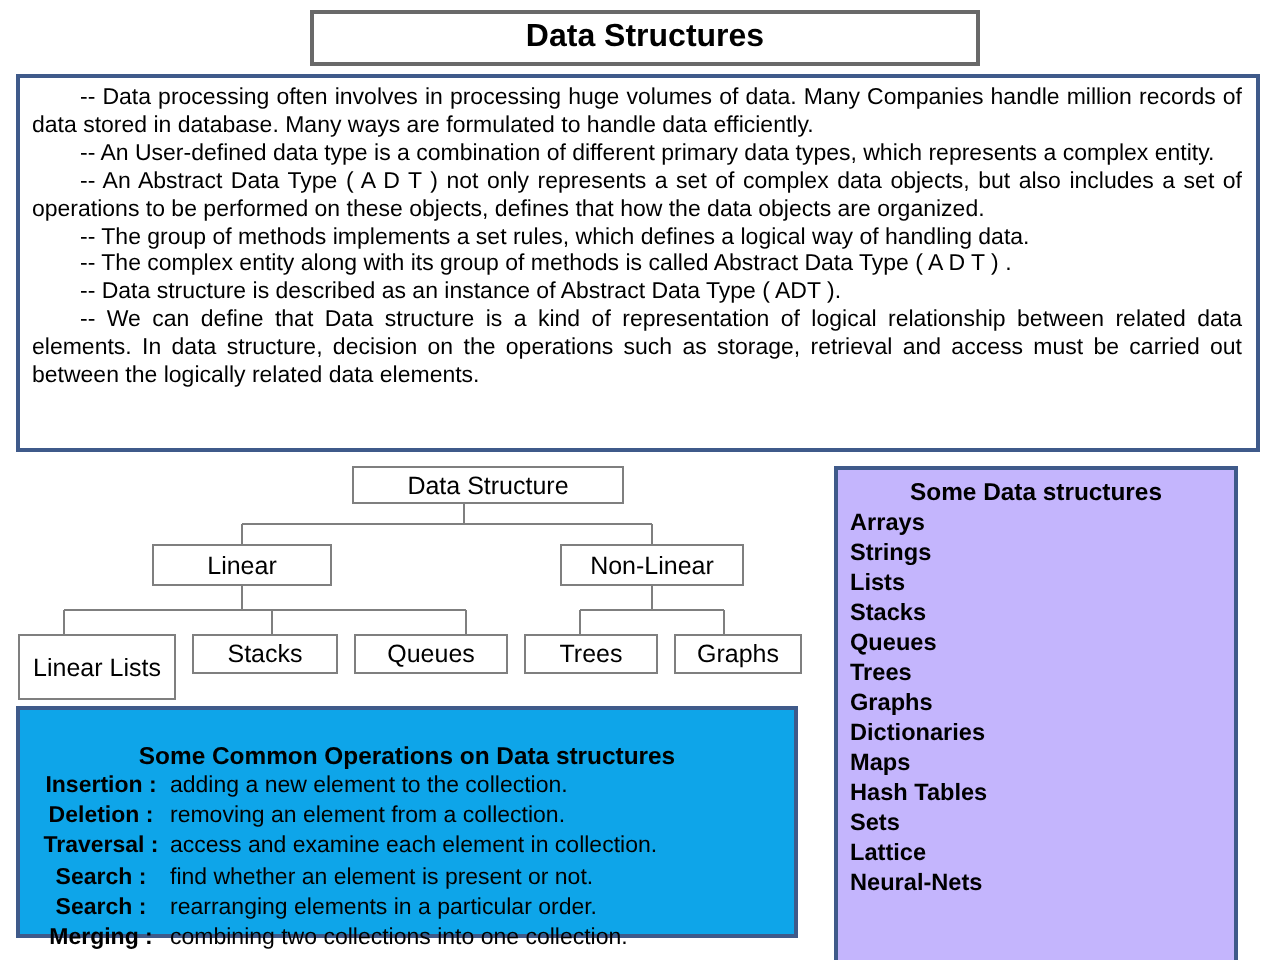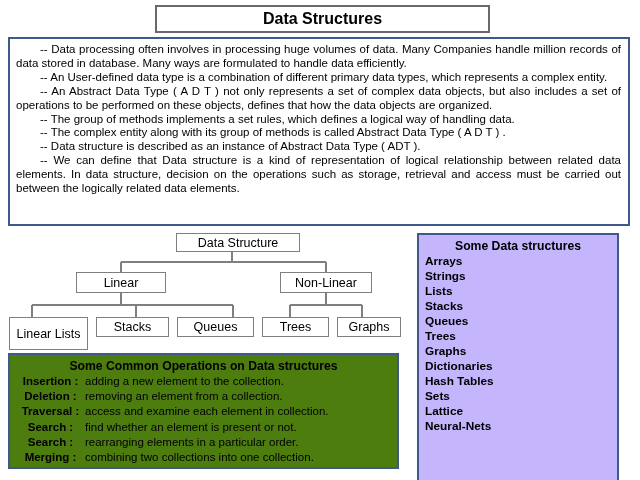--- a/index.html
+++ b/index.html
@@ -30,21 +30,21 @@
   .structures-panel {
     position:absolute; left:417px; top:233px; width:202px; height:262px;
     border:2px solid var(--panel-border,#3f5a8a); box-sizing:border-box;
     padding:4px 6px; font-weight:bold; font-size:11.8px; background:#c4b5fd;
   }
   .structures-title { text-align:center; font-size:12.2px; line-height:15px; }
   .structures-item { line-height:15px; }
   .ops-panel {
     position:absolute; left:8px; top:353px; width:391px; height:116px;
     border:2px solid var(--panel-border,#3f5a8a); box-sizing:border-box;
-    padding:3px 6px; font-size:11.5px; background:#4d7c0f;
+    padding:15px 6px; font-size:11.5px; background:#0ea5e9;
   }
   .ops-title { text-align:center; font-weight:bold; font-size:12.2px; line-height:16px; }
   .op-row { display:grid; grid-template-columns:69px 1fr; line-height:15.2px; }
   .op-term { font-weight:bold; white-space:nowrap;text-align:center; }
 </style>
 </head>
 <body>
 
 <div class="slide">
 
@@ -71,41 +71,42 @@
     <line x1="32" y1="305" x2="233" y2="305"></line>
     <line x1="32" y1="305" x2="32" y2="318"></line>
     <line x1="136" y1="305" x2="136" y2="318"></line>
     <line x1="233" y1="305" x2="233" y2="318"></line>
     <line x1="326" y1="292" x2="326" y2="305"></line>
     <line x1="290" y1="305" x2="362" y2="305"></line>
     <line x1="290" y1="305" x2="290" y2="318"></line>
     <line x1="362" y1="305" x2="362" y2="318"></line>
   </svg>
 
-  <div class="node" style="left:176px; top:233px; width:124px; height:19px;">Data Structure</div>
+  <div class="node" style="left:176px; top:233px; width:136px; height:19px;">Data Structure</div>
 
   <div class="node" style="left:76px; top:272px; width:90px; height:21px;">Linear</div>
   <div class="node" style="left:280px; top:272px; width:92px; height:21px;">Non-Linear</div>
 
   <div class="node" style="left:9px; top:317px; width:79px; height:33px;">Linear Lists</div>
   <div class="node" style="left:96px; top:317px; width:73px; height:20px;">Stacks</div>
   <div class="node" style="left:177px; top:317px; width:77px; height:20px;">Queues</div>
   <div class="node" style="left:262px; top:317px; width:67px; height:20px;">Trees</div>
   <div class="node" style="left:337px; top:317px; width:64px; height:20px;">Graphs</div>
 
   <div class="structures-panel">
     <div class="structures-title">Some Data structures</div>
     <div class="structures-item">Arrays</div>
     <div class="structures-item">Strings</div>
     <div class="structures-item">Lists</div>
     <div class="structures-item">Stacks</div>
     <div class="structures-item">Queues</div>
     <div class="structures-item">Trees</div>
     <div class="structures-item">Graphs</div>
     <div class="structures-item">Dictionaries</div>
+    <div class="structures-item">Maps</div>
     <div class="structures-item">Hash Tables</div>
     <div class="structures-item">Sets</div>
     <div class="structures-item">Lattice</div>
     <div class="structures-item">Neural-Nets</div>
   </div>
 
   <div class="ops-panel">
     <div class="ops-title">Some Common Operations on Data structures</div>
     <div class="op-row">
       <span class="op-term">Insertion :</span>

